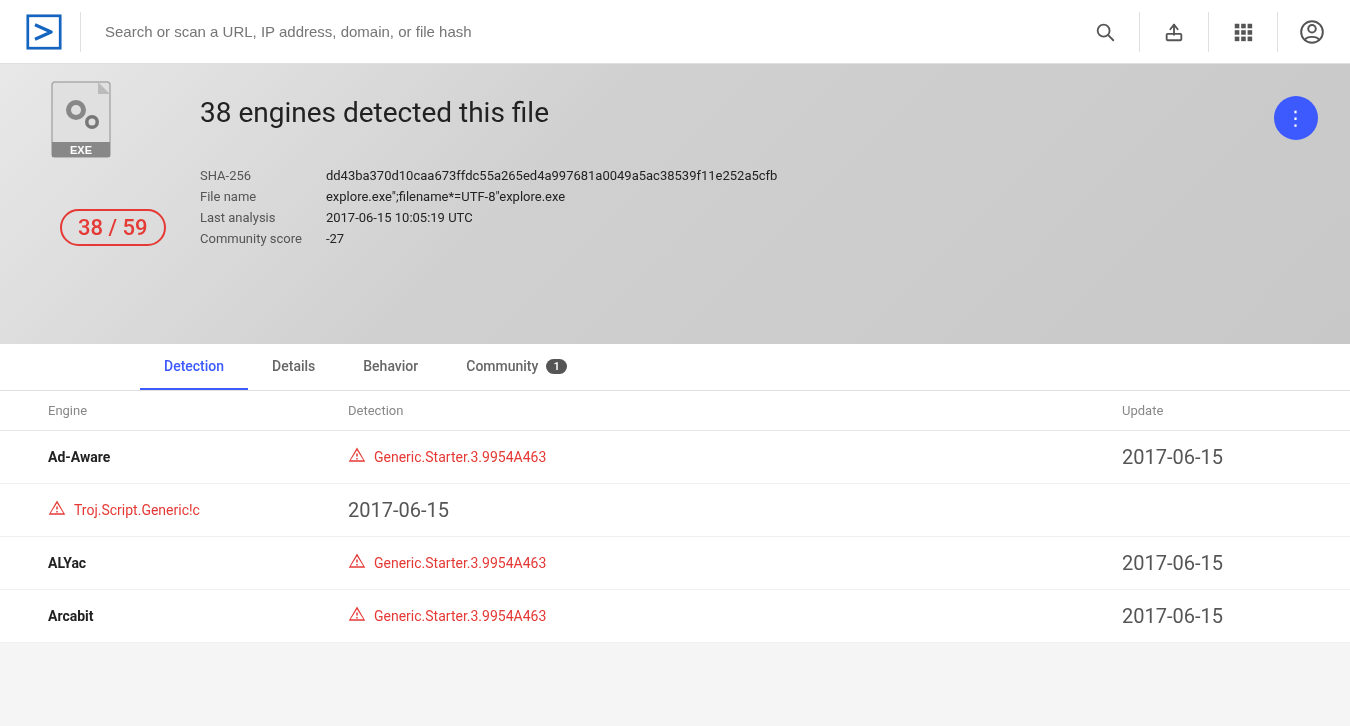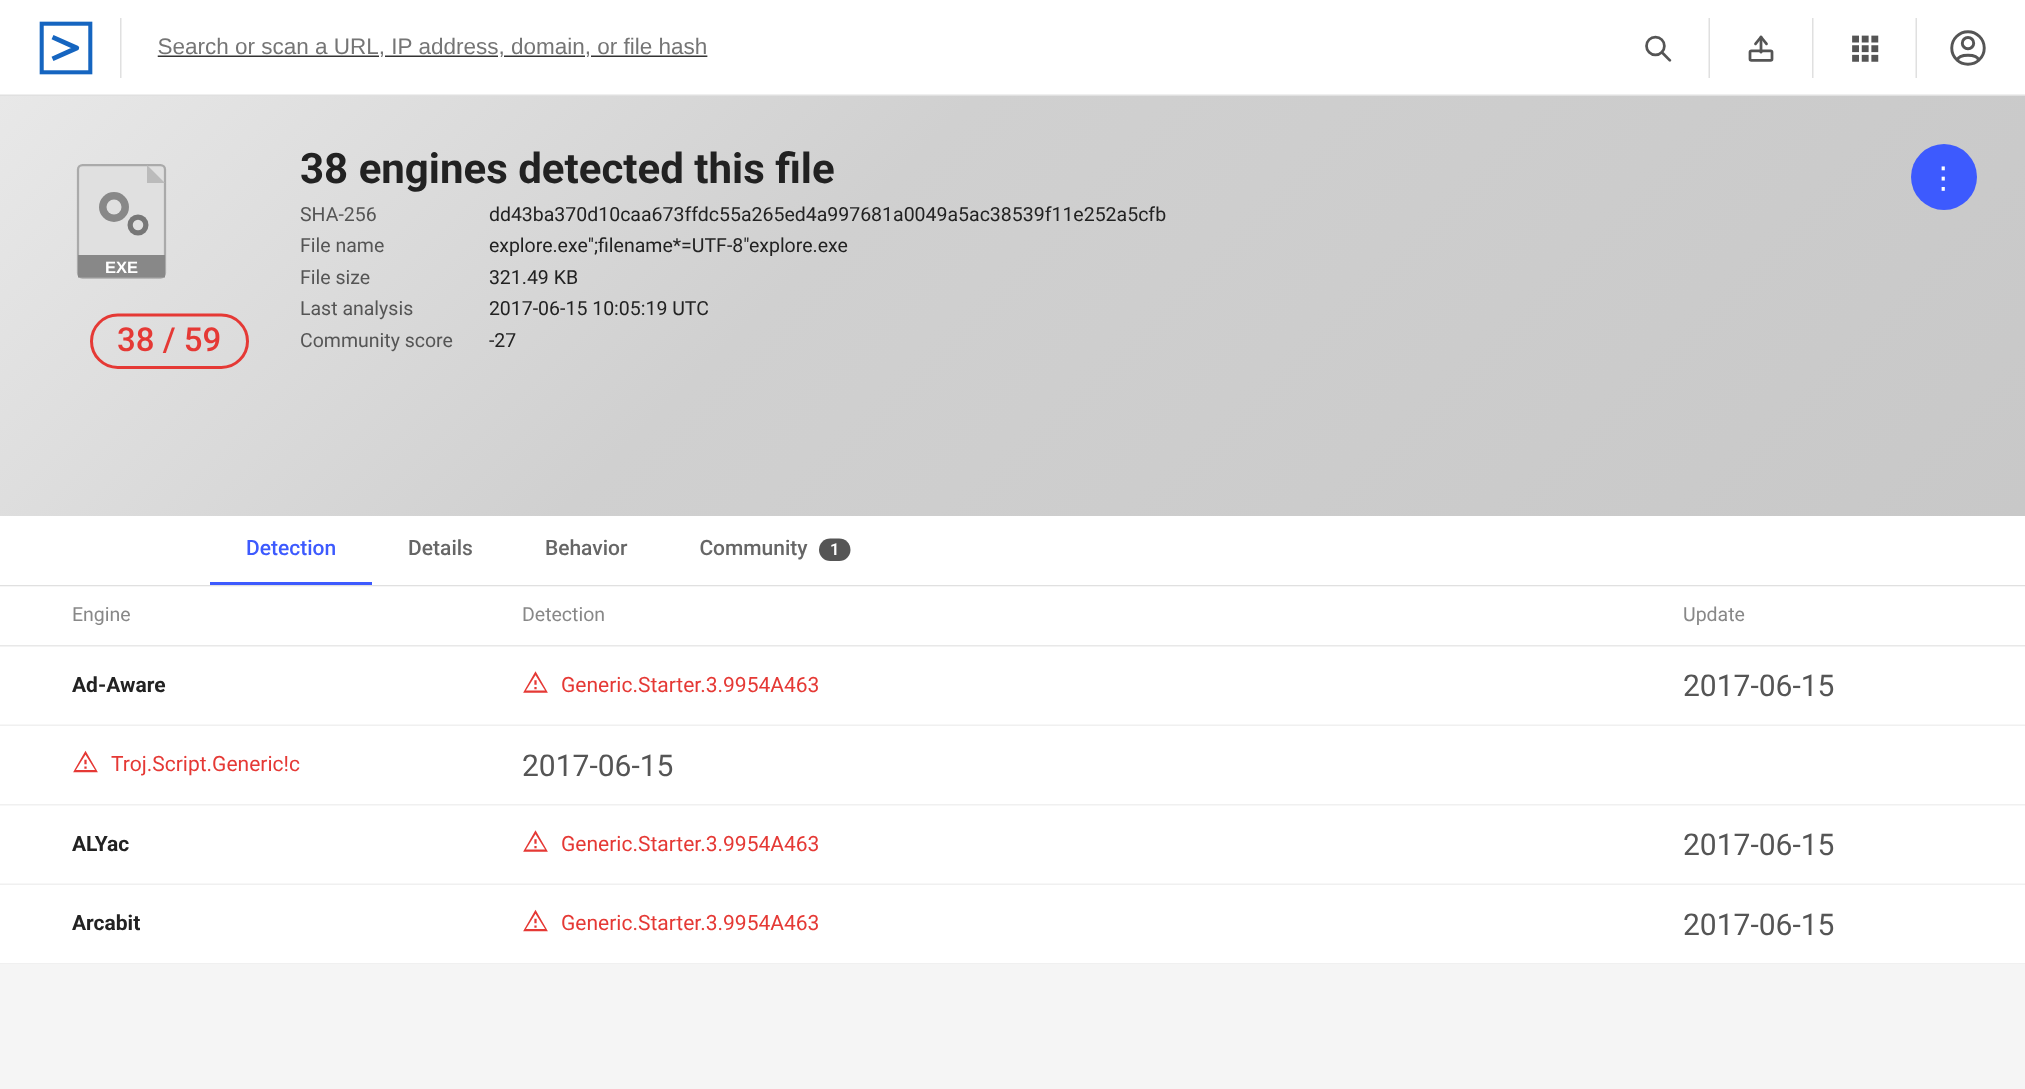--- a/index.html
+++ b/index.html
@@ -31,21 +31,20 @@
       width: 1px;
       height: 40px;
       background: #e0e0e0;
       margin: 0 8px;
     }
     .header-search {
       flex: 1;
       display: flex;
       align-items: flex-start;
       padding: 0 16px;
-      text-decoration: underline;
     }
     .search-input {
       width: 100%;
       border: none;
       outline: none;
       font-size: 15px;
       color: #666;
       background: transparent;
     }
     .header-actions {
@@ -77,44 +76,44 @@
       background: linear-gradient(135deg, #e8e8e8 0%, #d0d0d0 40%, #c8c8c8 100%);
       padding: 32px 48px 32px 160px;
       display: flex;
       align-items: flex-start;
       position: relative;
       min-height: 280px;
     }
     .hero-icon {
       position: absolute;
       left: 48px;
-      top: 44px;
+      top: 16px;
     }
     .detection-badge {
       position: absolute;
       left: 60px;
       top: 145px;
       border: 2px solid #e53935;
       border-radius: 20px;
       padding: 4px 16px;
       color: #e53935;
       font-size: 22px;
       font-weight: 500;
       background: transparent;
       white-space: nowrap;
     }
     .hero-info {
       flex: 1;
       padding-left: 40px;
     }
     .hero-title {
       font-size: 28px;
-      font-weight: 700;
+      font-weight: 400;
       color: #222;
-      margin-bottom: 4px;
+      margin-bottom: 36px;
     }
     .meta-table {
       border-collapse: collapse;
     }
     .meta-table tr td {
       padding: 3px 0;
       vertical-align: top;
     }
     .meta-table td:first-child {
       color: #555;
@@ -307,24 +306,20 @@
       <tbody>
           <tr>
         <td>SHA-256</td>
         <td>dd43ba370d10caa673ffdc55a265ed4a997681a0049a5ac38539f11e252a5cfb</td>
       </tr>
       <tr>
         <td>File name</td>
         <td>explore.exe";filename*=UTF-8"explore.exe</td>
       </tr>
       <tr>
-        <td>File size</td>
-        <td>321.49 KB</td>
-      </tr>
-      <tr>
         <td>Last analysis</td>
         <td>2017-06-15 10:05:19 UTC</td>
       </tr>
       <tr>
         <td>Community score</td>
         <td class="community-score-neg">-27</td>
       </tr>
     </tbody>
       </table>
   </div>

